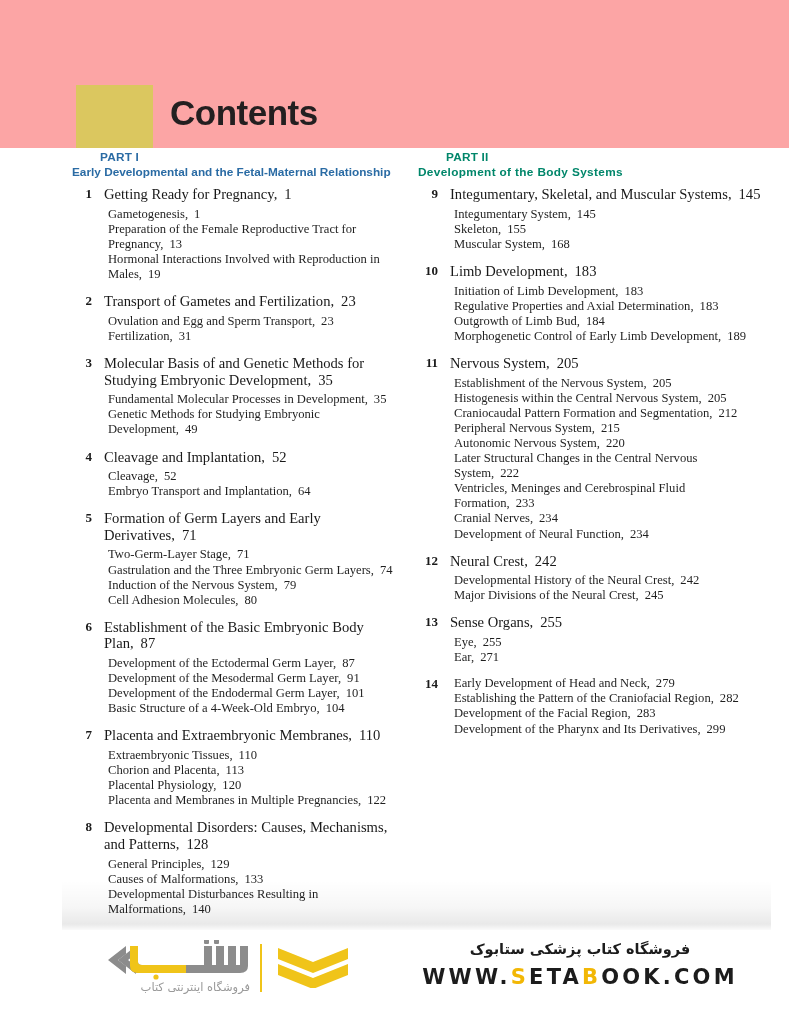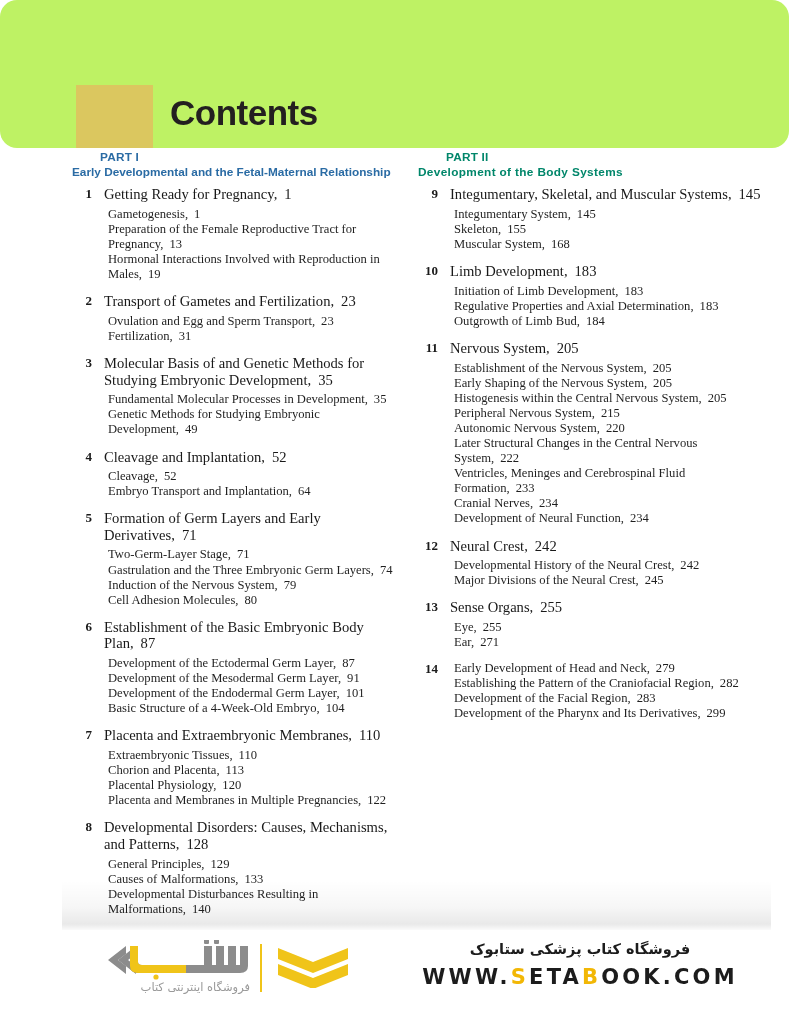--- a/index.html
+++ b/index.html
@@ -223,21 +223,21 @@
     margin-top: 3px;
     white-space: nowrap;
   }
   #footer-url .hl { color: #f2b705; }
 </style>
 </head>
 <body>
 
 <div id="page-sheet">
 
-  <div id="header-band" style="background: #bef264; border-radius: 17px;">
+  <div id="header-band" style="background: #fca5a5;">
     <div id="header-accent-square" style="background: rgb(219, 199, 95);"></div>
     <div id="page-title">Contents</div>
   </div>
 
   <div id="toc-columns">
 
     <div class="toc-column" id="column-left">
       <div class="part-heading" id="part-1-heading" style="color: rgb(42, 107, 164);">
         <span class="part-label">PART I</span>
         <span class="part-title">Early Developmental and the Fetal-Maternal Relationship</span>
@@ -333,29 +333,30 @@
               <li class="section-item"><span>Muscular System,</span><span class="pg">168</span></li>
             </ul>
           </div>
           <div class="chapter">
             <div class="chapter-number">10</div>
             <div class="chapter-title"><span>Limb Development,</span><span class="pg">183</span></div>
             <ul class="sections">
               <li class="section-item"><span>Initiation of Limb Development,</span><span class="pg">183</span></li>
               <li class="section-item"><span>Regulative Properties and Axial Determination,</span><span class="pg">183</span></li>
               <li class="section-item"><span>Outgrowth of Limb Bud,</span><span class="pg">184</span></li>
+              <li class="section-item"><span>Morphogenetic Control of Early Limb Development,</span><span class="pg">189</span></li>
             </ul>
           </div>
           <div class="chapter">
             <div class="chapter-number">11</div>
             <div class="chapter-title"><span>Nervous System,</span><span class="pg">205</span></div>
             <ul class="sections">
               <li class="section-item"><span>Establishment of the Nervous System,</span><span class="pg">205</span></li>
-              <li class="section-item"><span>Early Shaping of the Nervous System,</span><span class="pg">205</span></li>
               <li class="section-item"><span>Histogenesis within the Central Nervous System,</span><span class="pg">205</span></li>
+              <li class="section-item"><span>Craniocaudal Pattern Formation and Segmentation,</span><span class="pg">212</span></li>
               <li class="section-item"><span>Peripheral Nervous System,</span><span class="pg">215</span></li>
               <li class="section-item"><span>Autonomic Nervous System,</span><span class="pg">220</span></li>
               <li class="section-item"><span>Later Structural Changes in the Central Nervous System,</span><span class="pg">222</span></li>
               <li class="section-item"><span>Ventricles, Meninges and Cerebrospinal Fluid Formation,</span><span class="pg">233</span></li>
               <li class="section-item"><span>Cranial Nerves,</span><span class="pg">234</span></li>
               <li class="section-item"><span>Development of Neural Function,</span><span class="pg">234</span></li>
             </ul>
           </div>
           <div class="chapter">
             <div class="chapter-number">12</div>

